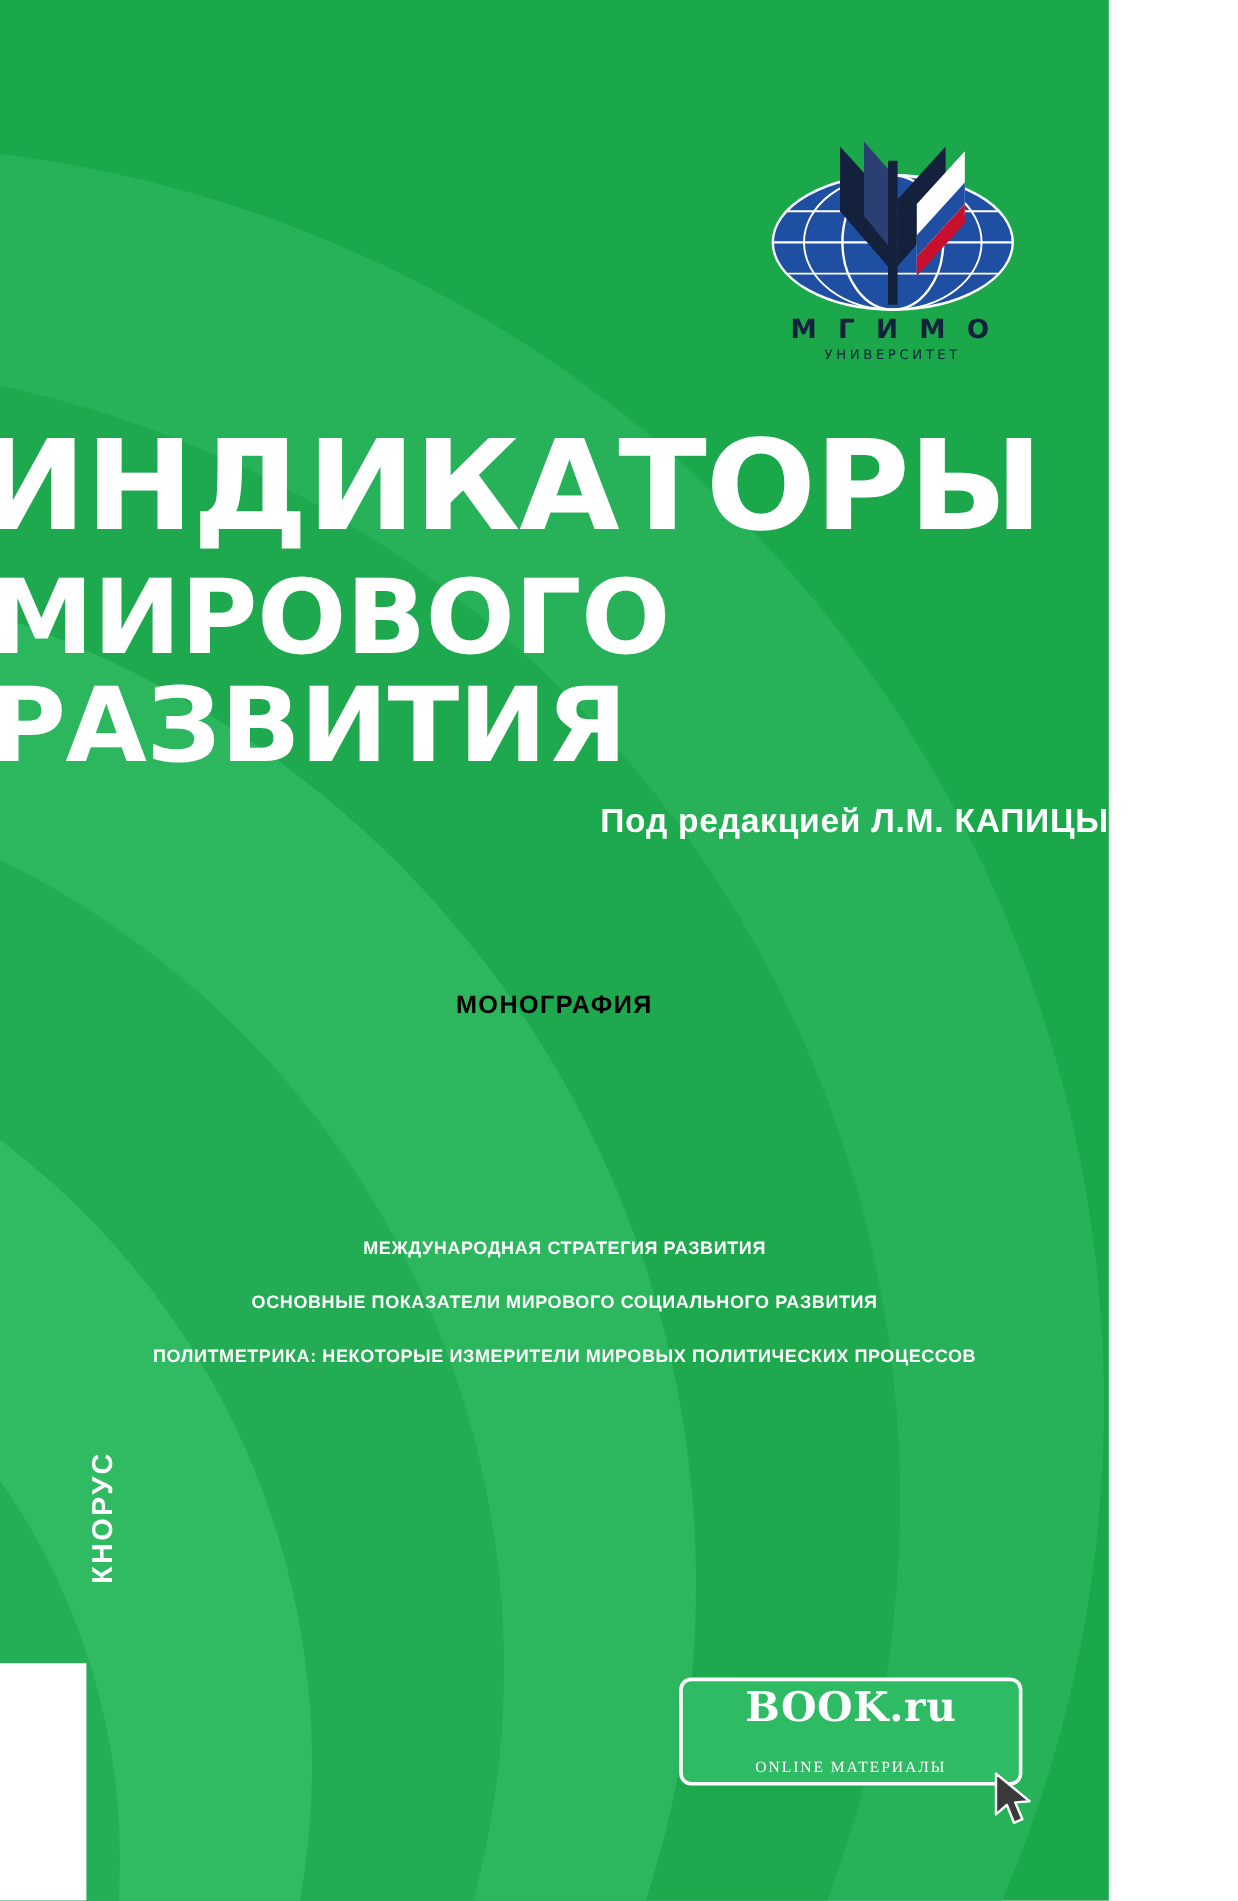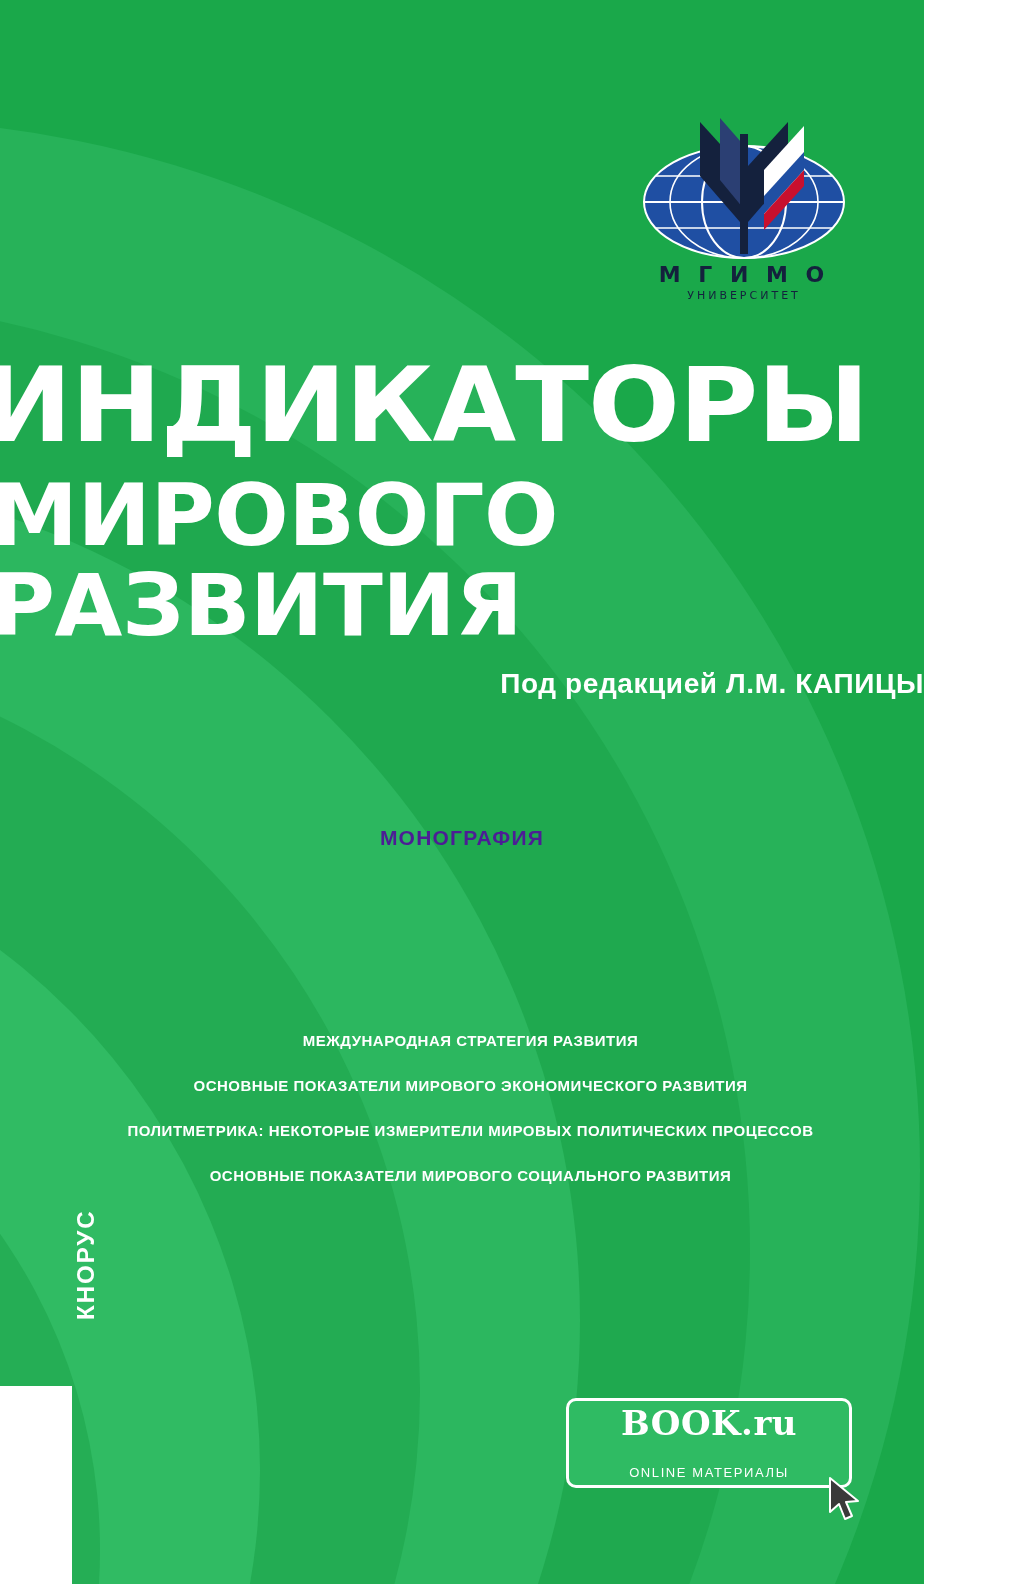--- a/index.html
+++ b/index.html
@@ -119,21 +119,21 @@
     font-size: 28px;
     font-weight: 700;
     letter-spacing: 0.6px;
   }
   .kind {
     position: absolute;
     left: 0;
     right: 0;
     top: 826px;
     text-align: center;
-    color: #4c1d95;
+    color: #000000;
     font-size: 21px;
     font-weight: 700;
     letter-spacing: 1.2px;
   }
 
   
   .topics {
     position: absolute;
     left: 0;
     right: 0;
@@ -193,21 +193,21 @@
   .badge-title {
     color: #ffffff;
     font-family: "DejaVu Serif", serif;
     font-size: 34px;
     font-weight: 700;
     letter-spacing: 0.5px;
     line-height: 1;
   }
   .badge-sub {
     color: #ffffff;
-    font-family: Liberation Sans, sans-serif;
+    font-family: Liberation Serif, serif;
     font-size: 13px;
     letter-spacing: 1.6px;
     margin-top: 6px;
   }
   .cursor {
     position: absolute;
     right: 62px;
     bottom: 62px;
     width: 34px;
     height: 46px;
@@ -255,23 +255,22 @@
       <div class="title-line1">ИНДИКАТОРЫ</div>
       <div class="title-line2">МИРОВОГО РАЗВИТИЯ</div>
     </div>
 
     <div class="editor">Под редакцией Л.М. КАПИЦЫ</div>
 
     <div class="kind">МОНОГРАФИЯ</div>
 
     <div class="topics">
       <div class="topic">МЕЖДУНАРОДНАЯ СТРАТЕГИЯ РАЗВИТИЯ</div>
-      <div class="topic">ОСНОВНЫЕ ПОКАЗАТЕЛИ МИРОВОГО ЭКОНОМИЧЕСКОГО РАЗВИТИЯ</div>
+      <div class="topic">ОСНОВНЫЕ ПОКАЗАТЕЛИ МИРОВОГО СОЦИАЛЬНОГО РАЗВИТИЯ</div>
       <div class="topic">ПОЛИТМЕТРИКА: НЕКОТОРЫЕ ИЗМЕРИТЕЛИ МИРОВЫХ ПОЛИТИЧЕСКИХ ПРОЦЕССОВ</div>
-      <div class="topic">ОСНОВНЫЕ ПОКАЗАТЕЛИ МИРОВОГО СОЦИАЛЬНОГО РАЗВИТИЯ</div>
     </div>
 
     <div class="spine"></div>
     <div class="spine-label">КНОРУС</div>
 
     <div class="badge">
       <div class="badge-title">BOOK.ru</div>
       <div class="badge-sub">ONLINE МАТЕРИАЛЫ</div>
     </div>
 

